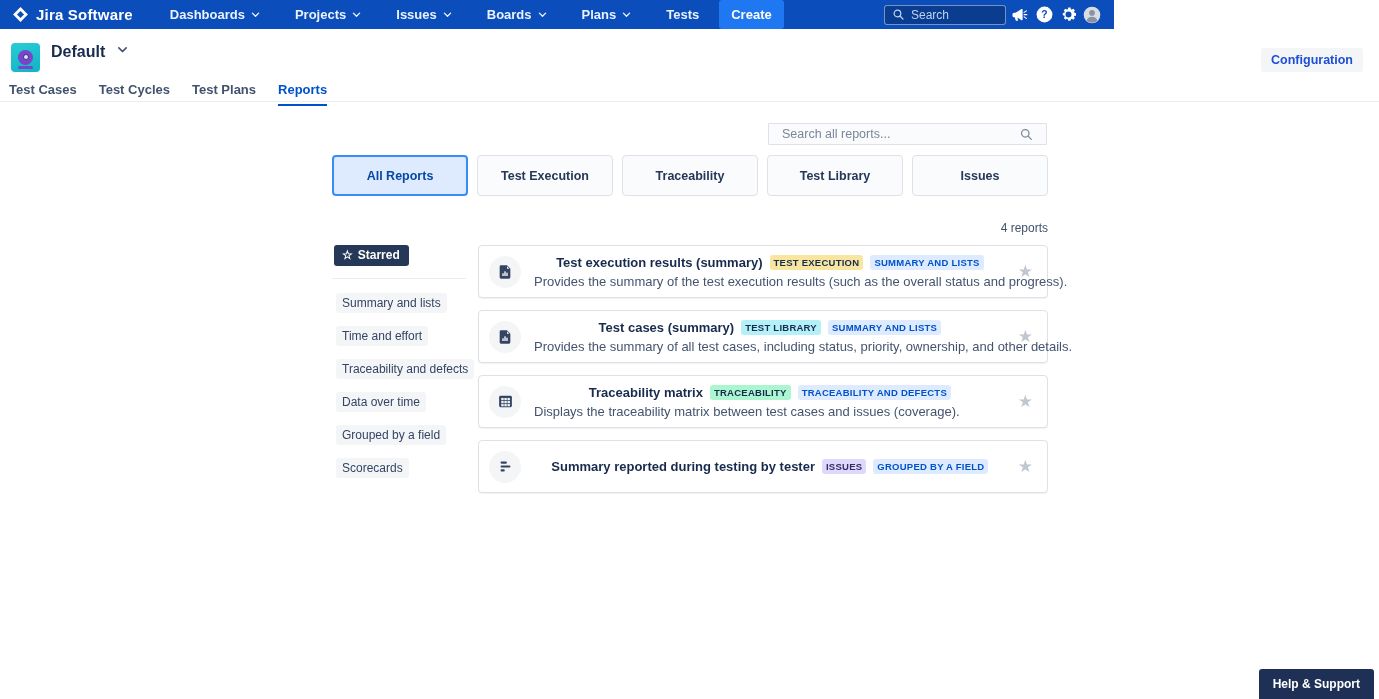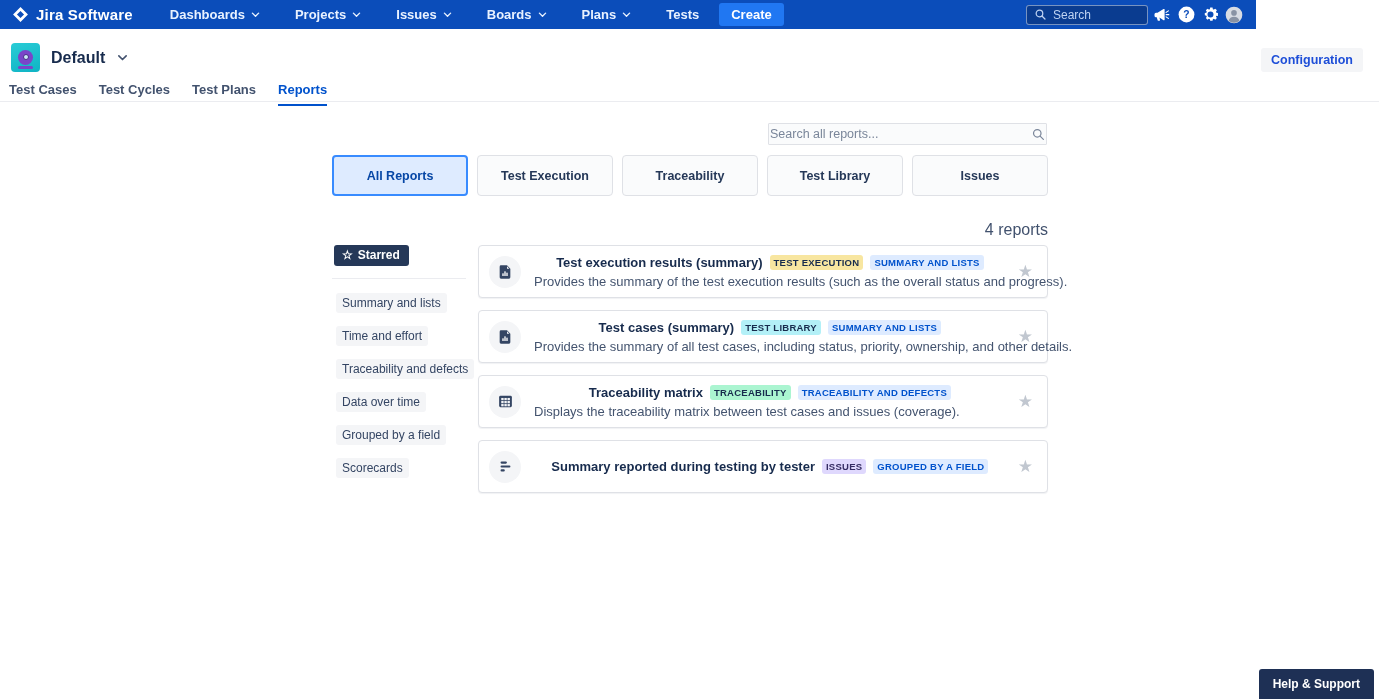--- a/index.html
+++ b/index.html
@@ -6,22 +6,22 @@
   html,body { width:1379px; height:699px; }
   body {
     font-family: "Liberation Sans", sans-serif;
     background:#ffffff;
     position:relative;
     overflow:hidden;
     color:#172B4D;
   }
   
   .topnav {
-    position:absolute; top:0; left:0; width:1256px; height:29px;
-    background:#0B4DBA; display:flex; align-items:center; color:#fff;
+    position:absolute; top:0; left:0; width:1114px; height:29px;
+    background:#0B4DBA; display:flex; color:#fff;
   }
   .brand { display:flex; align-items:center; gap:7px; padding:0 14px 0 12px; }
   .brand-text { font-size:15px; font-weight:700; letter-spacing:.2px; color:#fff; }
   .nav-menu { display:flex; align-items:center; gap:16px; margin-left:14px; }
   .nav-item {
     display:flex; align-items:center; gap:5px;
     font-size:13px; font-weight:600; color:#E9F2FF;
     padding:4px 9px; border-radius:3px; cursor:pointer; white-space:nowrap;
   }
   .create-btn {
@@ -30,21 +30,21 @@
   }
   .nav-right { margin-left:auto; display:flex; align-items:center; gap:4px; padding-right:12px; }
   .nav-search {
     display:flex; align-items:center; gap:7px;
     width:122px; height:20px; padding:0 8px;
     background:rgba(9,30,66,0.35); border:1px solid rgba(255,255,255,0.45); border-radius:3px;
   }
   .nav-search span { font-size:12px; color:#BFD3F2; }
   .nav-icon { width:20px; height:20px; display:flex; align-items:center; justify-content:center; cursor:pointer; }
   
-  .proj-header { position:absolute; top:43px; left:11px; display:flex; align-items:center; gap:11px; cursor:pointer; }
+  .proj-header { position:absolute; top:43px; left:11px; display:flex; align-items:flex-start; gap:11px; cursor:pointer; }
   .proj-avatar {
     width:29px; height:29px; border-radius:4px;
     background:linear-gradient(160deg,#29CCD6 0%,#0FB3C4 100%);
     display:flex; align-items:center; justify-content:center; position:relative; overflow:hidden;
   }
   .robot-body { width:15px; height:15px; border-radius:50%; background:#7A44C9; position:relative; }
   .robot-eye { position:absolute; left:4.5px; top:4px; width:6px; height:6px; border-radius:50%; background:#C9E9F5; border:1.5px solid #4A2B86;}
   .robot-base { position:absolute; bottom:3px; left:7px; width:15px; height:3px; border-radius:2px; background:#7A44C9; }
   .proj-name { font-size:16px; font-weight:600; color:#172B4D; }
   .config-btn {
@@ -54,37 +54,37 @@
   }
   
   .tabs { position:absolute; top:82px; left:9px; display:flex; gap:22px; }
   .tab { font-size:13px; font-weight:600; color:#42526E; padding-bottom:7px; cursor:pointer; border-bottom:2px solid transparent; }
   .tab.active { color:#0052CC; border-bottom-color:#0052CC; }
   .tabs-divider { position:absolute; top:101px; left:0; width:1379px; height:1px; background:#EBECF0; }
   
   .report-search {
     position:absolute; top:123px; left:768px; width:279px; height:22px;
     display:flex; align-items:center;
-    background:#FAFBFC; border:1px solid #DFE1E6; border-radius:1px; padding:0 1px;
+    background:#FAFBFC; border:1px solid #DFE1E6; border-radius:1px; padding:0 13px;
   }
   .report-search input {
     flex:1; border:none; outline:none; background:transparent;
     font-family:"Liberation Sans",sans-serif; font-size:12.5px; color:#172B4D;
   }
   .report-search input::placeholder { color:#7A869A; }
   
   .filters { position:absolute; top:155px; left:332px; display:flex; gap:9px; }
   .filter-btn {
     width:136px; height:41px; border-radius:4px;
     background:#FAFBFC; border:1px solid #DFE1E6;
     font-family:"Liberation Sans",sans-serif;
     font-size:12.5px; font-weight:700; color:#253858; cursor:pointer;
   }
   .filter-btn.active { background:#DEEBFF; border:2px solid #388BFF; color:#0747A6; }
-  .report-count { position:absolute; top:221px; left:332px; width:716px; text-align:right; font-size:16px; color:#42526E; }
+  .report-count { position:absolute; top:221px; left:332px; width:716px; text-align:right; font-size:12px; color:#42526E; }
   
   .side { position:absolute; top:245px; left:332px; width:134px; }
   .starred-btn {
     display:inline-flex; align-items:center; gap:5px;
     background:#253858; color:#fff; font-size:12px; font-weight:600;
     border:none; border-radius:3px; padding:3px 9px 4px 8px; margin-left:2px; cursor:pointer;
     font-family:"Liberation Sans",sans-serif;
   }
   .side-divider { margin:12px 0 14px 0; height:1px; background:#EBECF0; }
   .cat-pill {

